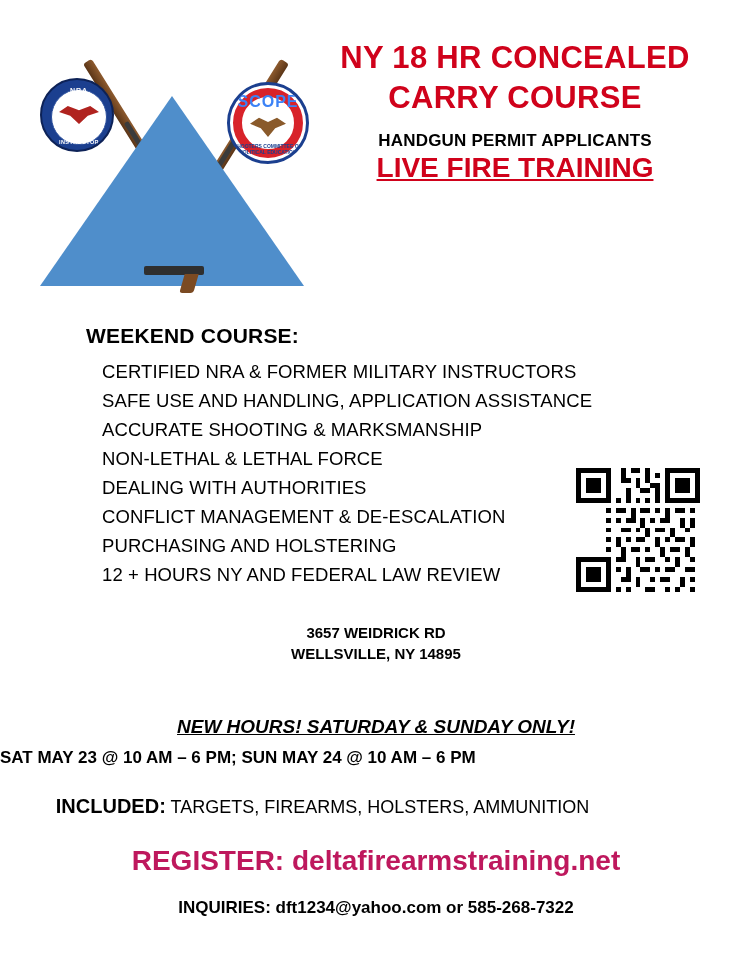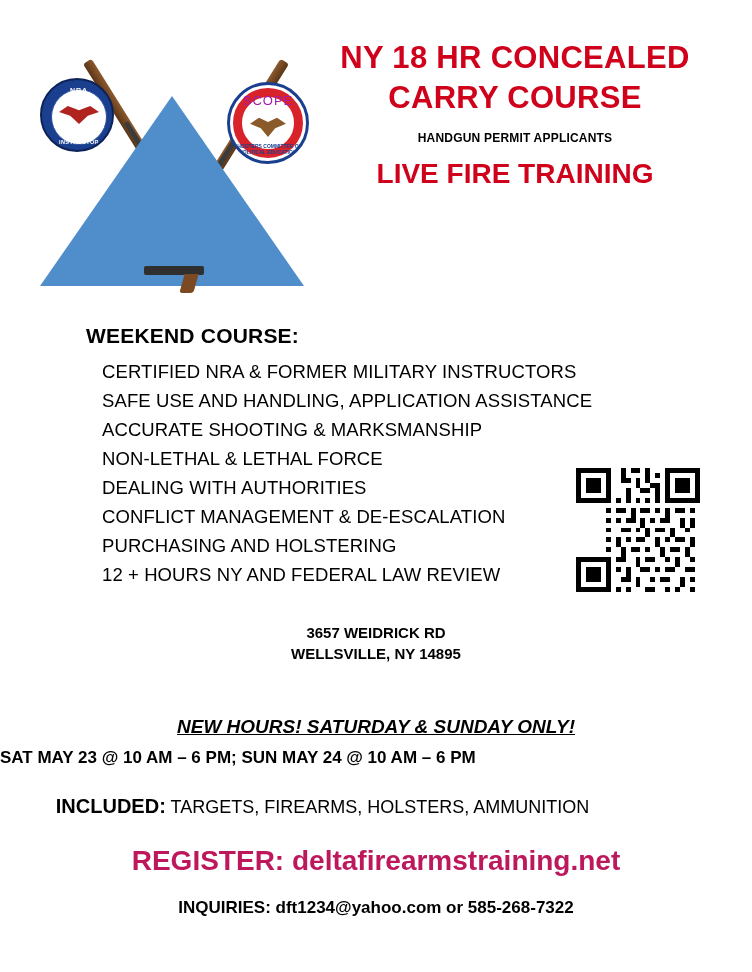--- a/index.html
+++ b/index.html
@@ -120,23 +120,23 @@
     width: 70px; height: 70px;
     border-radius: 50%;
     border: 9px solid #d8232a;
     box-sizing: border-box;
   }
   .scope-badge .word {
     position: absolute;
     left: 0; top: 8px;
     width: 76px;
     text-align: center;
-    font-size: 13px;
-    font-weight: normal;
-    color: #a21caf;
+    font-size: 16px;
+    font-weight: bold;
+    color: #3b82f6;
     letter-spacing: 1px;
   }
   .scope-badge .eagle {
     position: absolute;
     left: 20px; top: 30px;
     width: 36px; height: 22px;
     background: #8a5a2b;
     clip-path: polygon(0% 40%, 25% 12%, 50% 32%, 75% 12%, 100% 40%, 70% 60%, 50% 100%, 30% 60%);
   }
   .scope-badge .sub {
@@ -212,30 +212,30 @@
   }
   .title-main {
     font-size: 31px;
     font-weight: bold;
     color: #d0021b;
     line-height: 40px;
     letter-spacing: .3px;
   }
   .subtitle {
     margin-top: 13px;
-    font-size: 12px;
+    font-size: 17px;
     font-weight: bold;
     color: #000;
     letter-spacing: .2px;
   }
   .livefire {
-    margin-top: 12px;
     font-size: 28px;
     font-weight: bold;
     color: #d0021b;
+    text-decoration: underline;
     line-height: 34px;
     text-align: center;
   }
   .certification {
     margin-top: 2px;
     font-size: 22px;
     font-weight: bold;
     color: #d0021b;
     line-height: 28px;
   }

